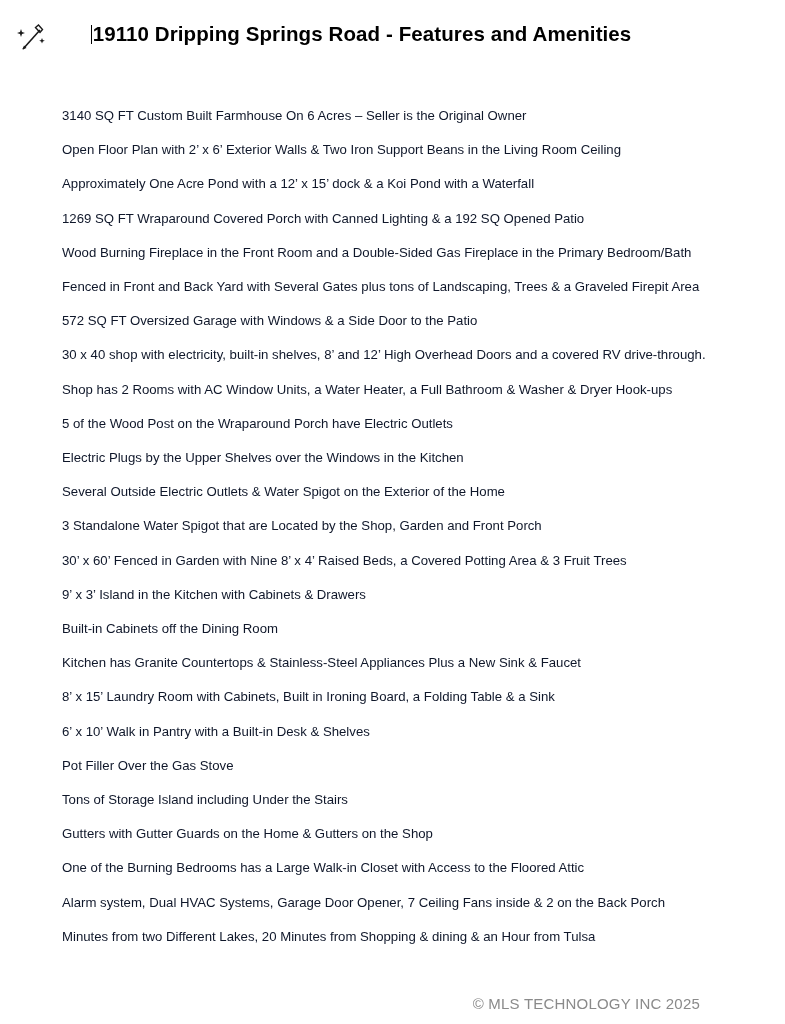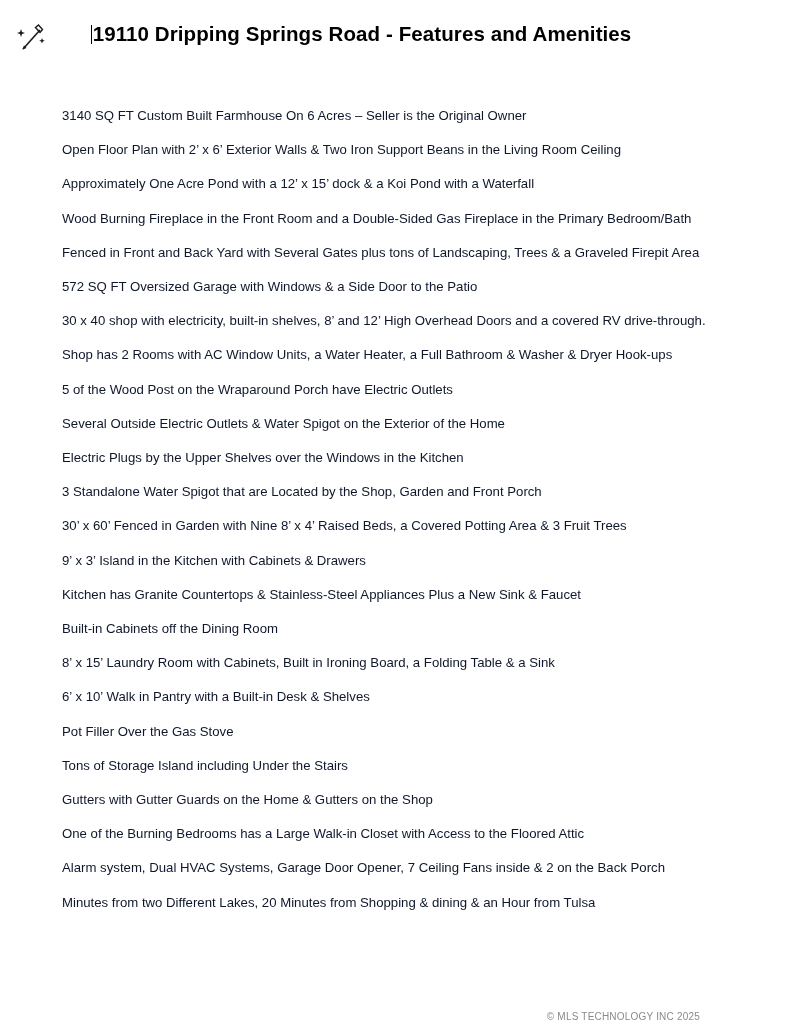--- a/index.html
+++ b/index.html
@@ -62,22 +62,22 @@
   .feature-line {
     font-size: 13.2px;
     line-height: 1.16;
     color: #0f172a;
     margin-bottom: 18.9px;
     white-space: nowrap;
   }
   .footer {
     position: absolute;
     right: 22px;
-    bottom: 2px;
-    font-size: 10px;
+    bottom: 12px;
+    font-size: 15px;
     color: #8a8a8a;
     letter-spacing: 0.2px;
     text-align: right;
   }
 </style>
 </head>
 <body>
 
 <div class="page">
 
@@ -90,33 +90,34 @@
       <path d="M26 16 L26.8 18 L28.8 18.8 L26.8 19.6 L26 21.6 L25.2 19.6 L23.2 18.8 L25.2 18 Z" fill="#1a1a1a"></path>
     </svg>
   </div>
 
   <div class="doc-title"><span class="caret"></span><span>19110 Dripping Springs Road - Features and Amenities</span></div>
 
   <div class="features">
     <div class="feature-line">3140 SQ FT Custom Built Farmhouse On 6 Acres – Seller is the Original Owner</div>
     <div class="feature-line">Open Floor Plan with 2’ x 6’ Exterior Walls &amp; Two Iron Support Beans in the Living Room Ceiling</div>
     <div class="feature-line">Approximately One Acre Pond with a 12’ x 15’ dock &amp; a Koi Pond with a Waterfall</div>
+    <div class="feature-line">1269 SQ FT Wraparound Covered Porch with Canned Lighting &amp; a 192 SQ Opened Patio</div>
     <div class="feature-line">Wood Burning Fireplace in the Front Room and a Double-Sided Gas Fireplace in the Primary Bedroom/Bath</div>
     <div class="feature-line">Fenced in Front and Back Yard with Several Gates plus tons of Landscaping, Trees &amp; a Graveled Firepit Area</div>
     <div class="feature-line">572 SQ FT Oversized Garage with Windows &amp; a Side Door to the Patio</div>
     <div class="feature-line">30 x 40 shop with electricity, built-in shelves, 8’ and 12’ High Overhead Doors and a covered RV drive-through.</div>
     <div class="feature-line">Shop has 2 Rooms with AC Window Units, a Water Heater, a Full Bathroom &amp; Washer &amp; Dryer Hook-ups</div>
     <div class="feature-line">5 of the Wood Post on the Wraparound Porch have Electric Outlets</div>
+    <div class="feature-line">Electric Plugs by the Upper Shelves over the Windows in the Kitchen</div>
     <div class="feature-line">Several Outside Electric Outlets &amp; Water Spigot on the Exterior of the Home</div>
-    <div class="feature-line">Electric Plugs by the Upper Shelves over the Windows in the Kitchen</div>
     <div class="feature-line">3 Standalone Water Spigot that are Located by the Shop, Garden and Front Porch</div>
     <div class="feature-line">30’ x 60’ Fenced in Garden with Nine 8’ x 4’ Raised Beds, a Covered Potting Area &amp; 3 Fruit Trees</div>
     <div class="feature-line">9’ x 3’ Island in the Kitchen with Cabinets &amp; Drawers</div>
+    <div class="feature-line">Built-in Cabinets off the Dining Room</div>
     <div class="feature-line">Kitchen has Granite Countertops &amp; Stainless-Steel Appliances Plus a New Sink &amp; Faucet</div>
-    <div class="feature-line">Built-in Cabinets off the Dining Room</div>
     <div class="feature-line">8’ x 15’ Laundry Room with Cabinets, Built in Ironing Board, a Folding Table &amp; a Sink</div>
     <div class="feature-line">6’ x 10’ Walk in Pantry with a Built-in Desk &amp; Shelves</div>
     <div class="feature-line">Pot Filler Over the Gas Stove</div>
     <div class="feature-line">Tons of Storage Island including Under the Stairs</div>
     <div class="feature-line">Gutters with Gutter Guards on the Home &amp; Gutters on the Shop</div>
     <div class="feature-line">One of the Burning Bedrooms has a Large Walk-in Closet with Access to the Floored Attic</div>
     <div class="feature-line">Alarm system, Dual HVAC Systems, Garage Door Opener, 7 Ceiling Fans inside &amp; 2 on the Back Porch</div>
     <div class="feature-line">Minutes from two Different Lakes, 20 Minutes from Shopping &amp; dining &amp; an Hour from Tulsa</div>
   </div>
 

